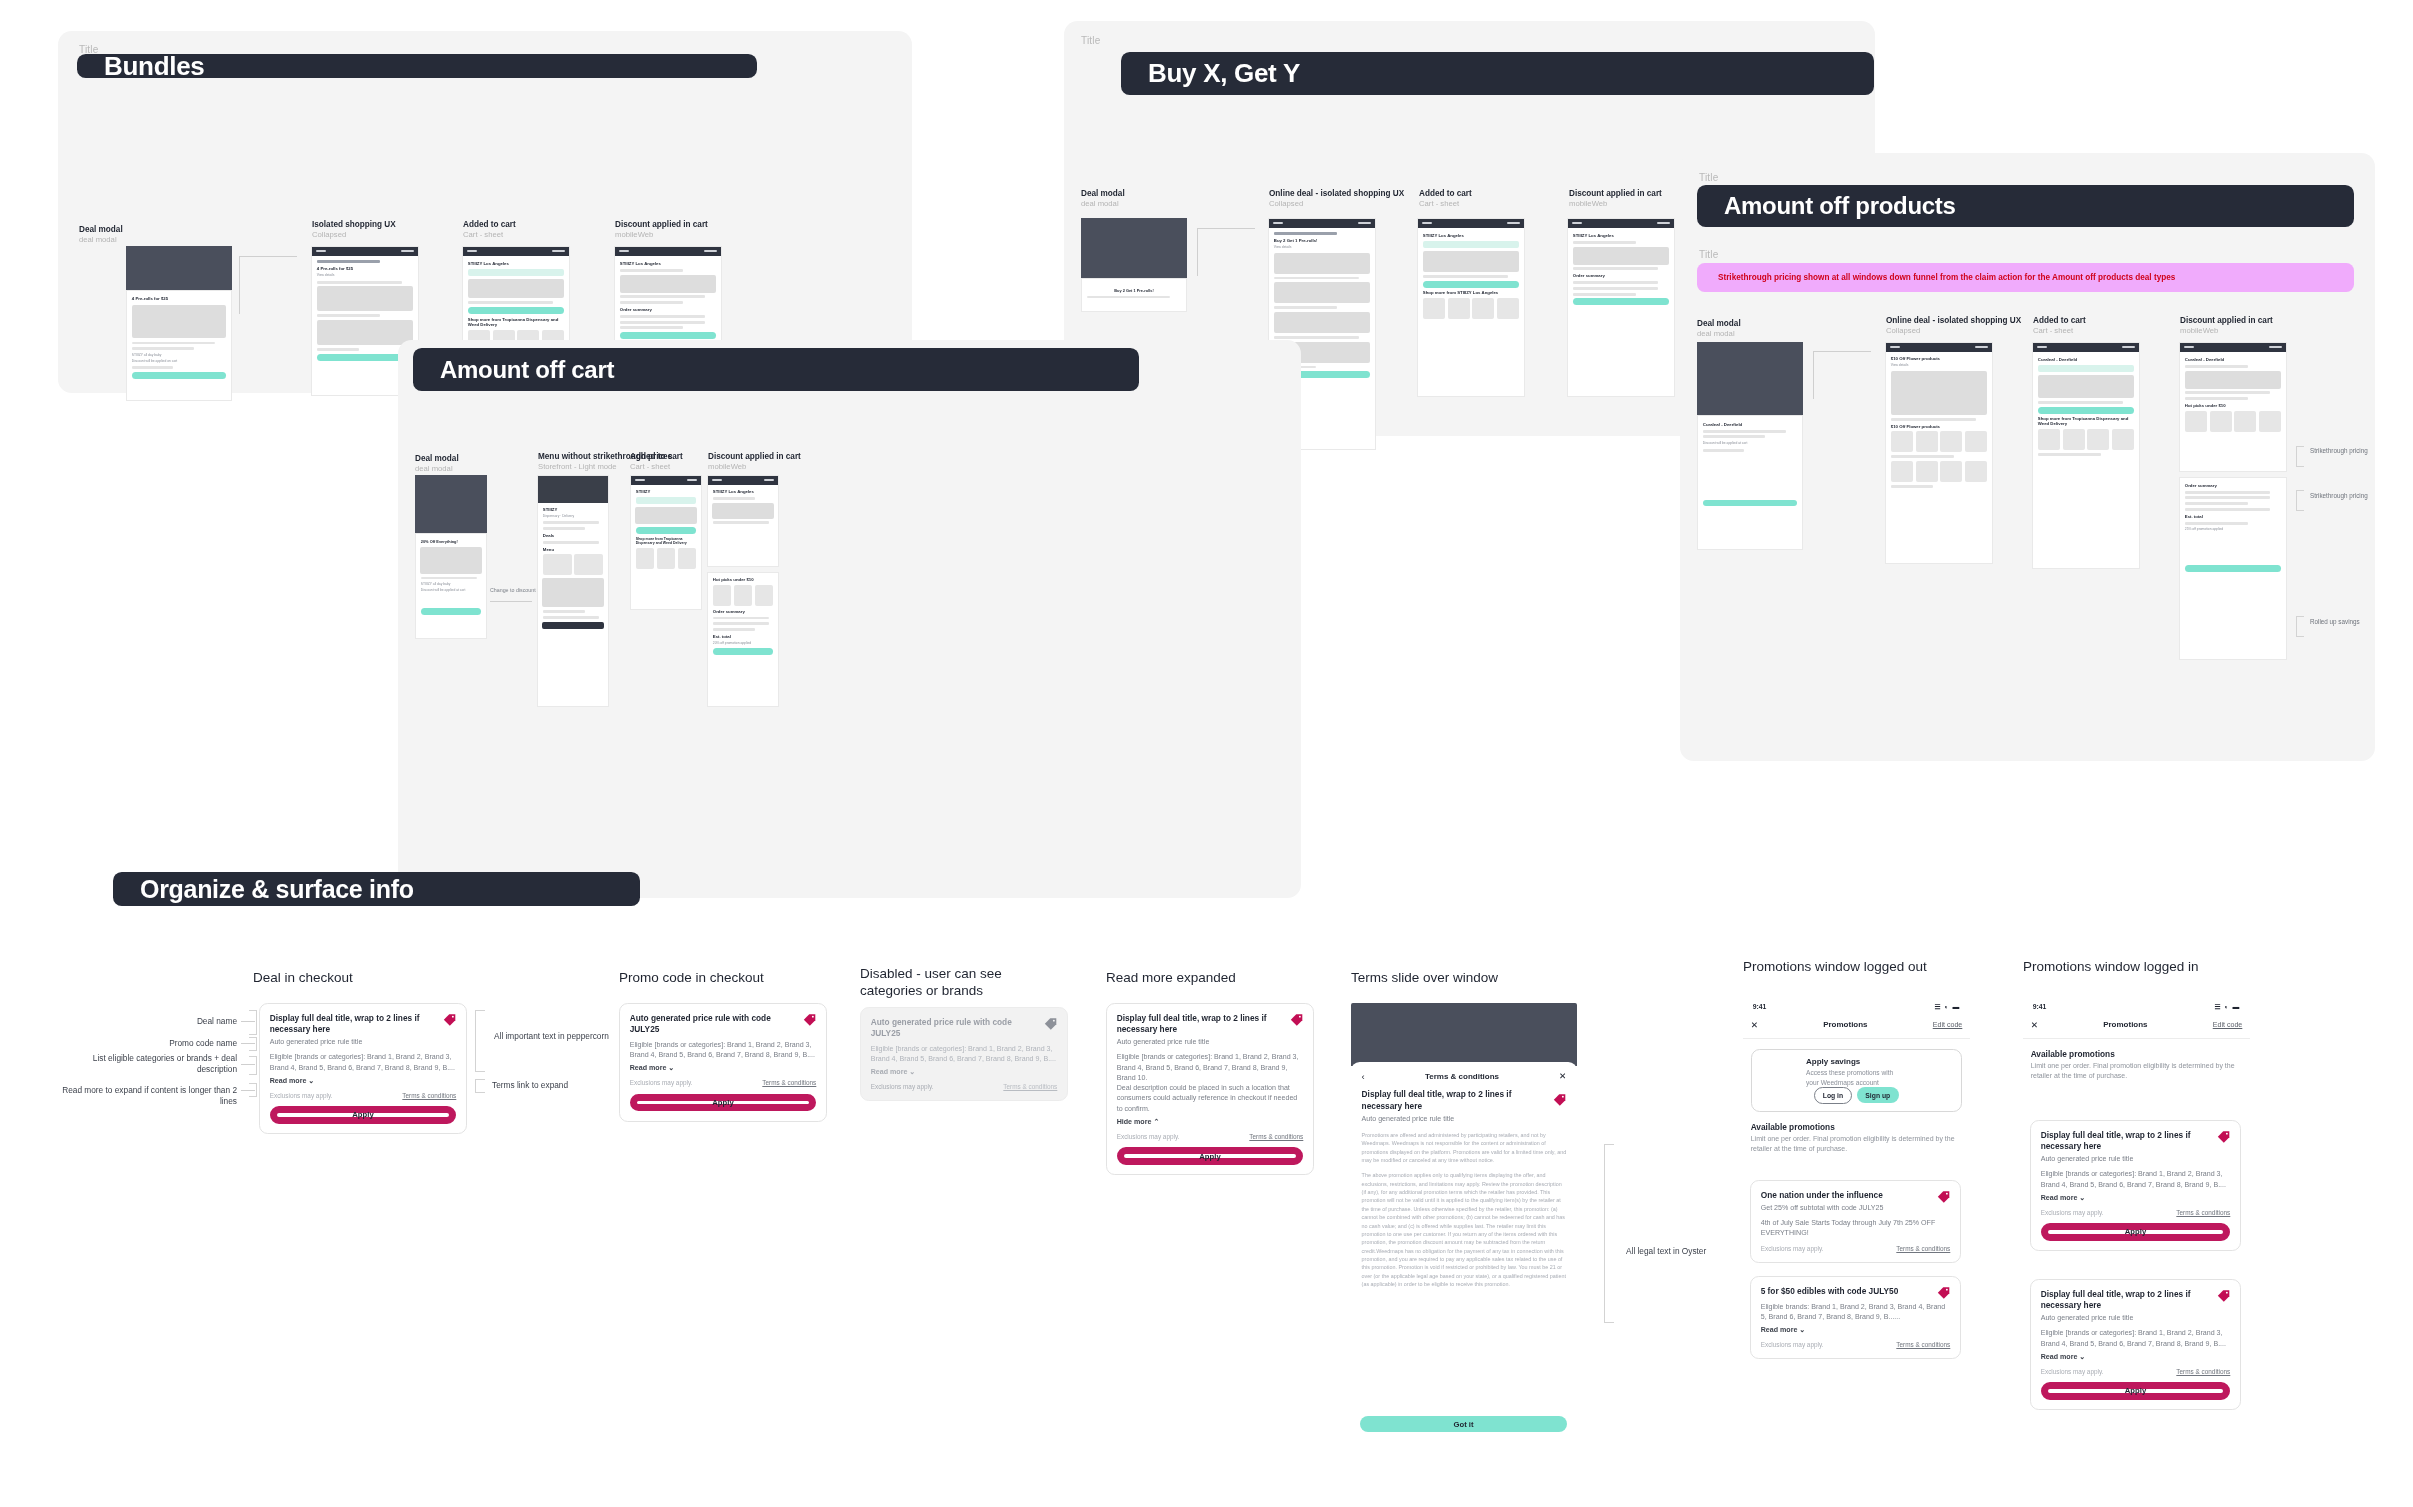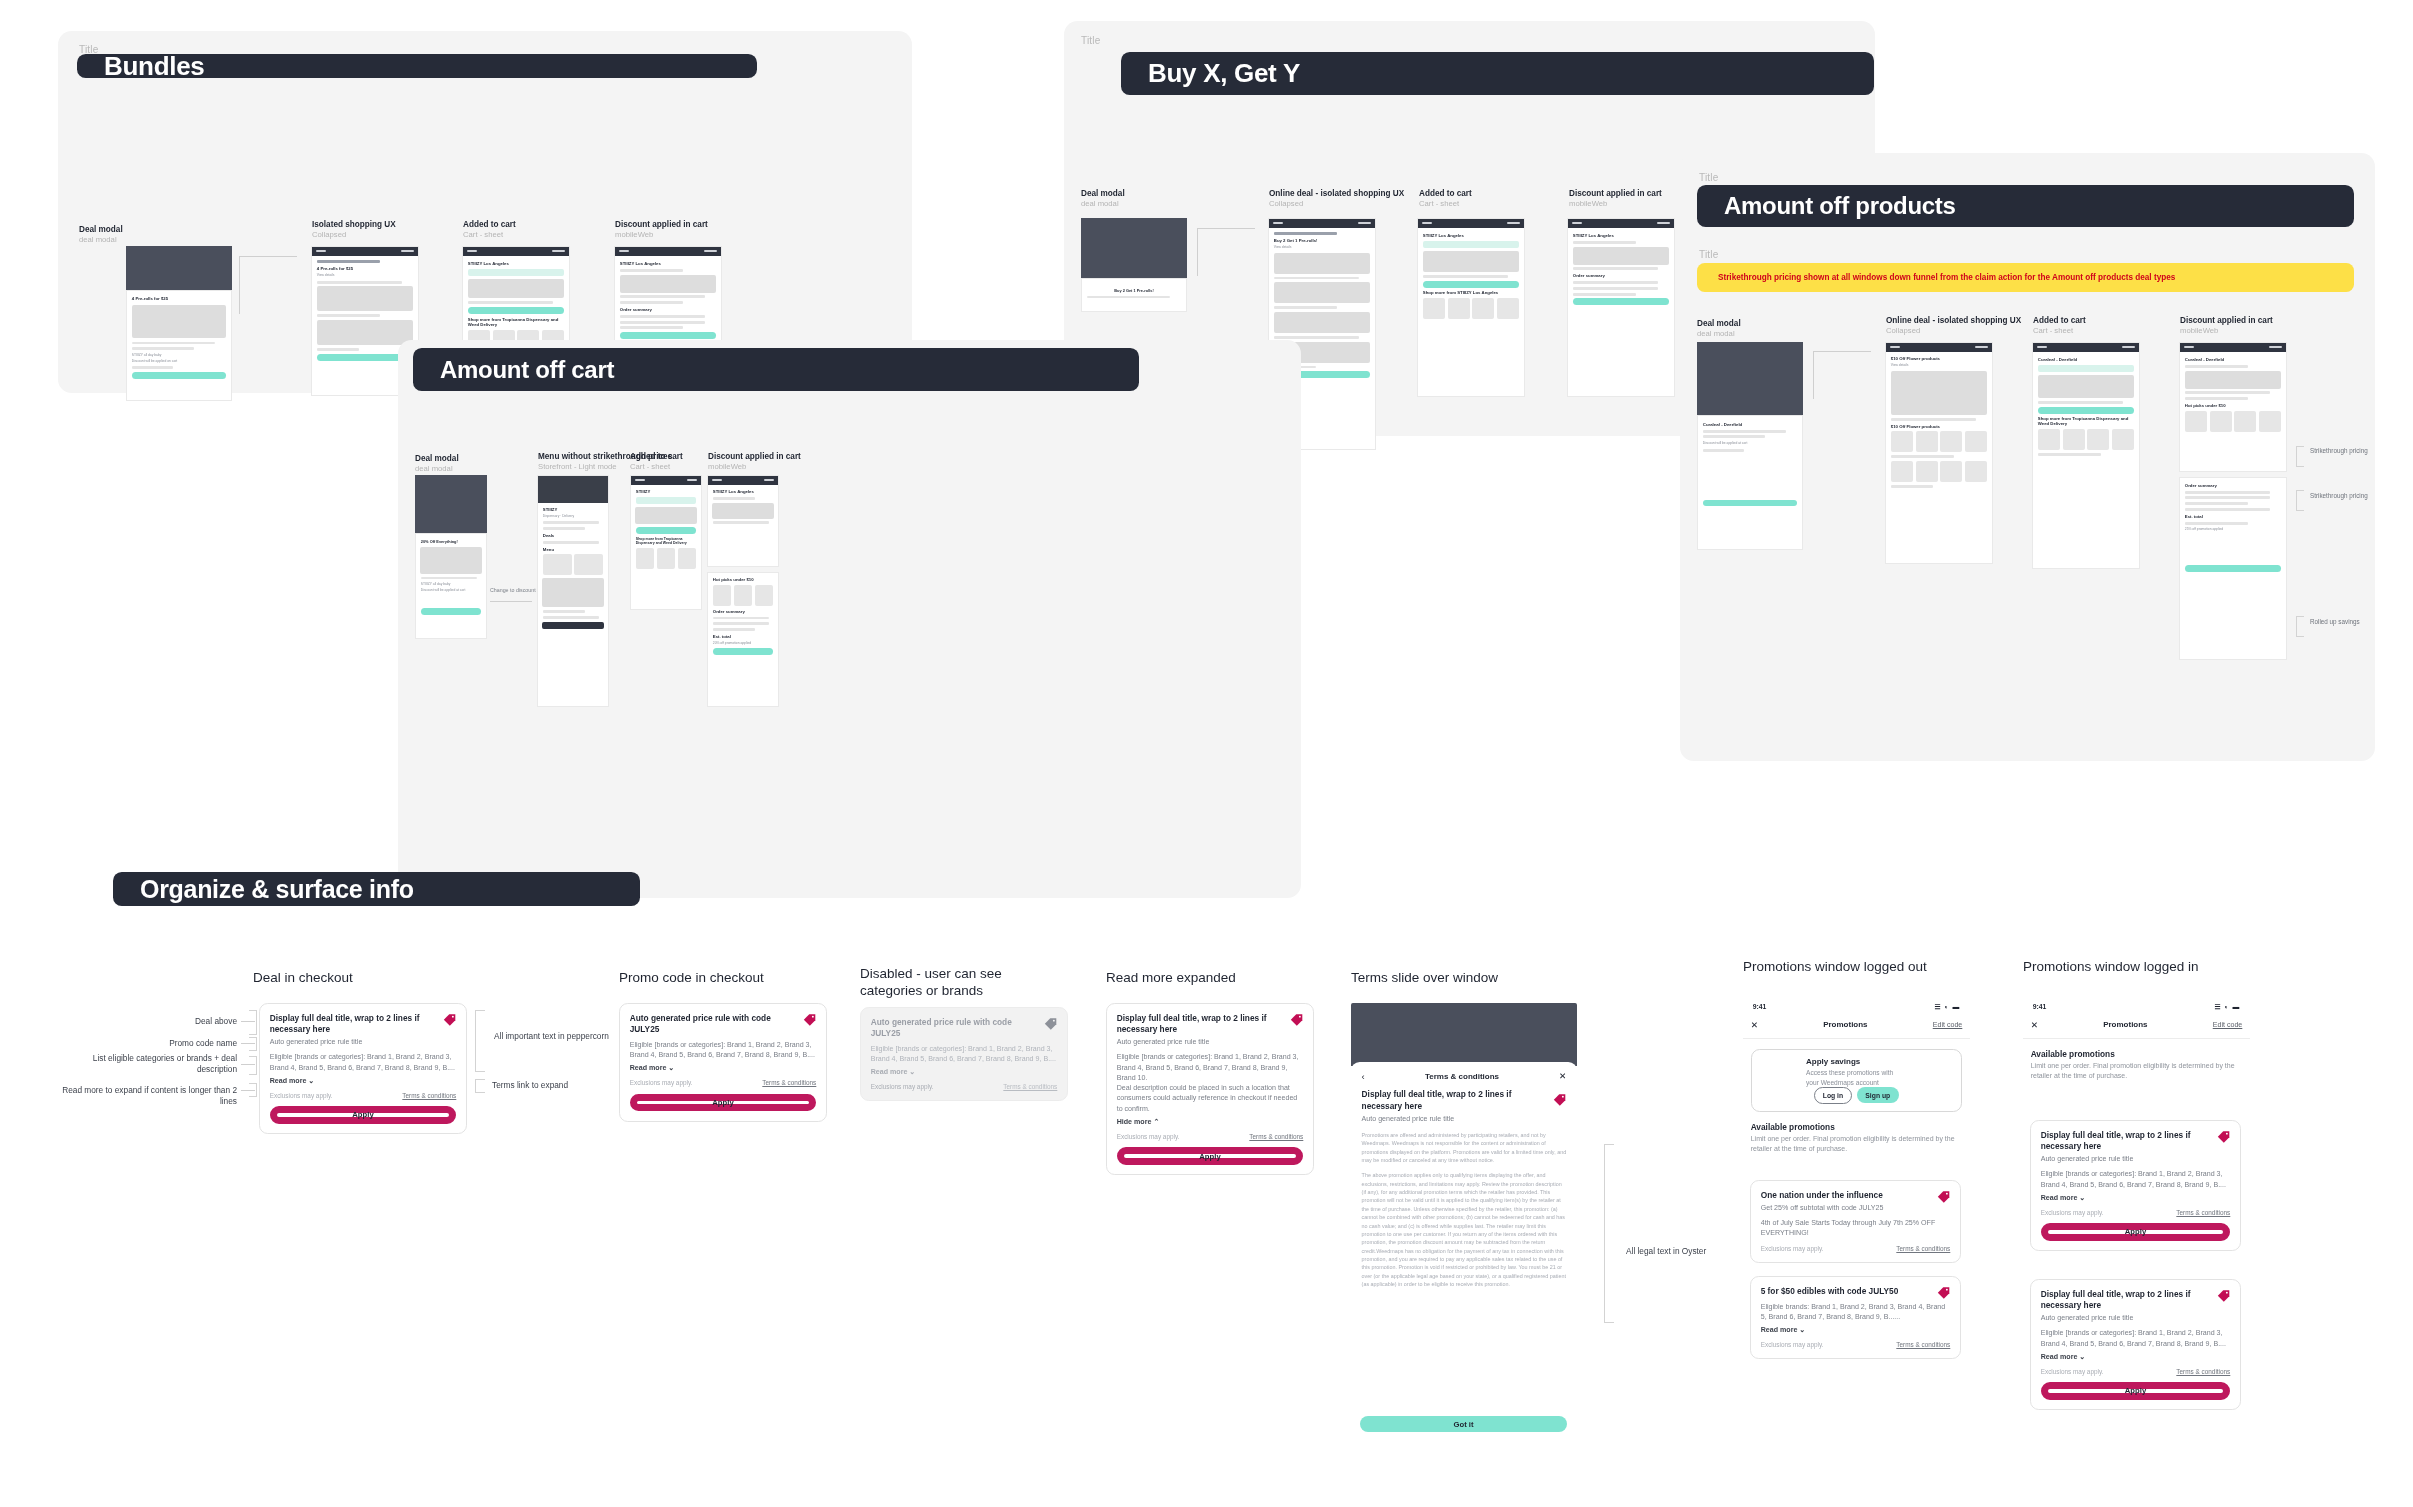--- a/index.html
+++ b/index.html
@@ -32,21 +32,21 @@
     align-items: center;
     padding-left: 27px;
     color: #fff;
     font-size: 26px;
     font-weight: 700;
     letter-spacing: -0.3px;
   }
   .title-bar.small { font-size: 24px; }
   .note-bar {
     position: absolute;
-    background: #fde047;
+    background: #f0abfc;
     border-radius: 7.7px;
     display: flex;
     align-items: center;
     padding-left: 21px;
     color: #d0021b;
     font-size: 8.2px;
     font-weight: 700;
   }
 
   
@@ -553,21 +553,21 @@
     <div class="ph-line w60"></div>
   <div class="ph-hdr">Est. total</div>
   <div class="ph-txt">20% off promotion applied</div>
   <div class="ph-btn"></div>
 </div>
 
 <div class="title-bar" style="left:113px; top:872px; width:527px; height:34px; font-size:25px;">Organize &amp; surface info</div>
 
 <div class="sec-head" style="left:253px; top:970px; width:212px;">Deal in checkout</div>
 
-<div class="ann right" style="left:58px; top:1016px; width:179px;">Deal above</div>
+<div class="ann right" style="left:58px; top:1016px; width:179px;">Deal name</div>
 <div class="dash" style="left:241px; top:1021px; width:13.5px;"></div>
 
 <div class="ann right" style="left:58px; top:1038px; width:179px;">Promo code name</div>
 <div class="dash" style="left:241px; top:1043px; width:13.5px;"></div>
 
 <div class="ann right" style="left:58px; top:1053px; width:179px;">List eligible categories or brands + deal description</div>
 <div class="dash" style="left:241px; top:1064px; width:13.5px;"></div>
 
 <div class="ann right" style="left:58px; top:1085px; width:179px;">Read more to expand if content is longer than 2 lines</div>
 <div class="dash" style="left:241px; top:1090px; width:13.5px;"></div>

